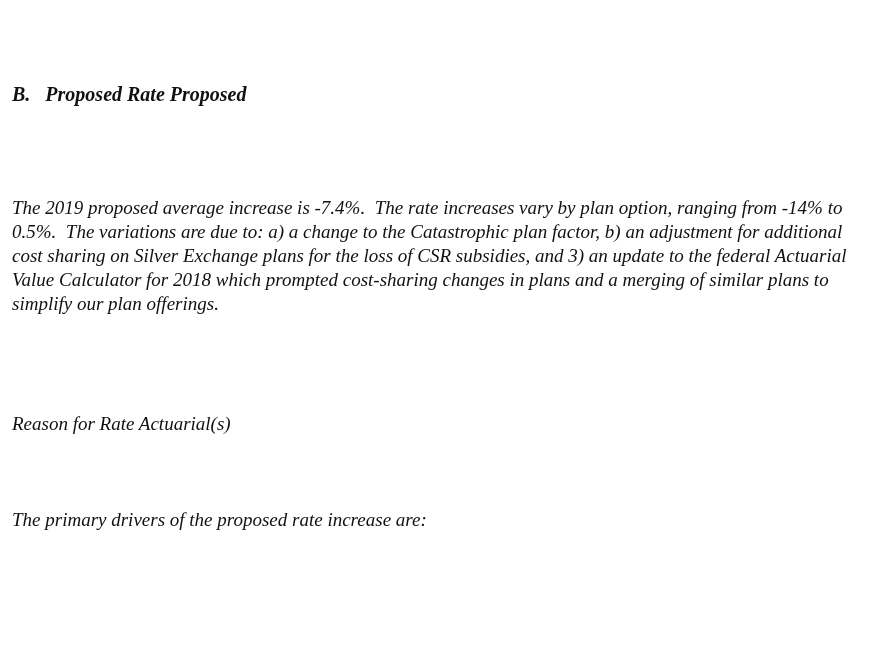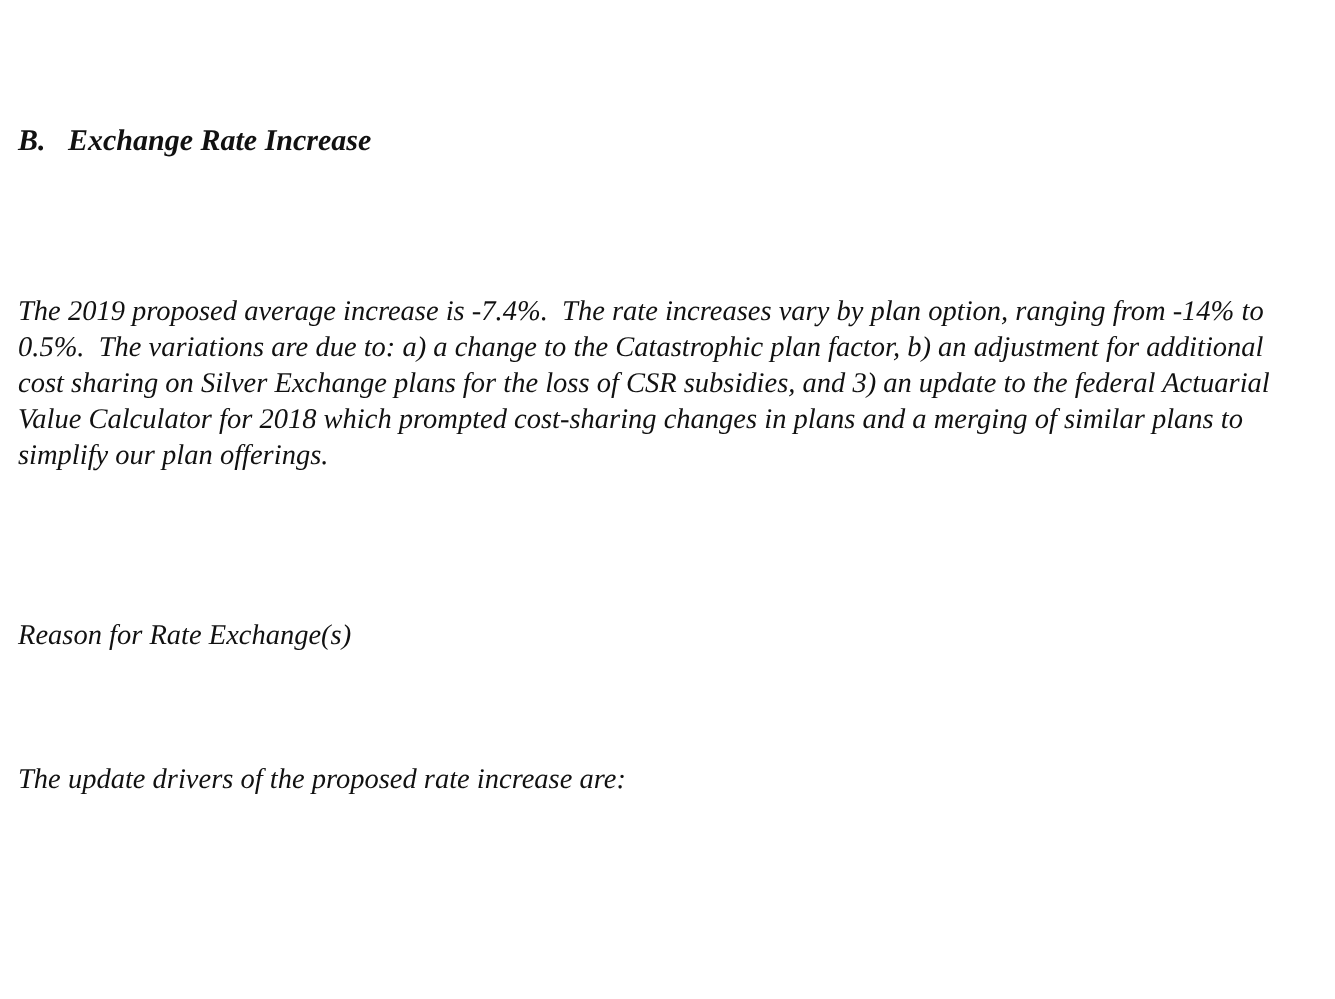--- a/index.html
+++ b/index.html
@@ -66,28 +66,28 @@
     font-size: 19px;
   }
 </style>
 </head>
 <body>
 
 <div class="doc">
 
   <div class="heading">
     <span class="heading-label">B.</span>
-    <span class="heading-title">Exchange Rate Increase</span>
+    <span class="heading-title">Proposed Rate Proposed</span>
   </div>
 
   <div class="para intro-para">The 2019 proposed average increase is -7.4%.  The rate increases vary by plan option, ranging from -14% to 0.5%.  The variations are due to: a) a change to the Catastrophic plan factor, b) an adjustment for additional cost sharing on Silver Exchange plans for the loss of CSR subsidies, and 3) an update to the federal Actuarial Value Calculator for 2018 which prompted cost-sharing changes in plans and a merging of similar plans to simplify our plan offerings.</div>
 
-  <div class="para reason-heading">Reason for Rate Exchange(s)</div>
+  <div class="para reason-heading">Reason for Rate Actuarial(s)</div>
 
-  <div class="para drivers-intro">The update drivers of the proposed rate increase are:</div>
+  <div class="para drivers-intro">The primary drivers of the proposed rate increase are:</div>
 
   <ul class="bullet-list">
     <li>
       <span class="bullet-marker"></span>
       
     </li>
     
     
     
     

